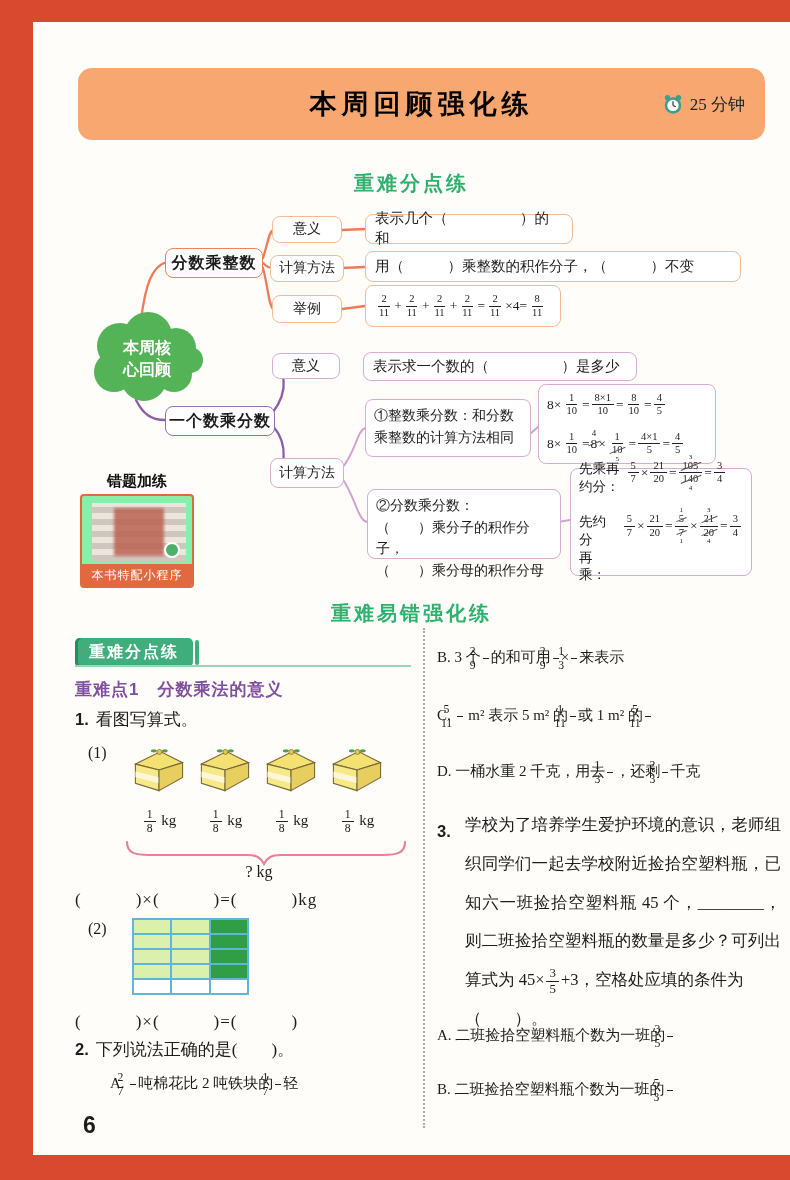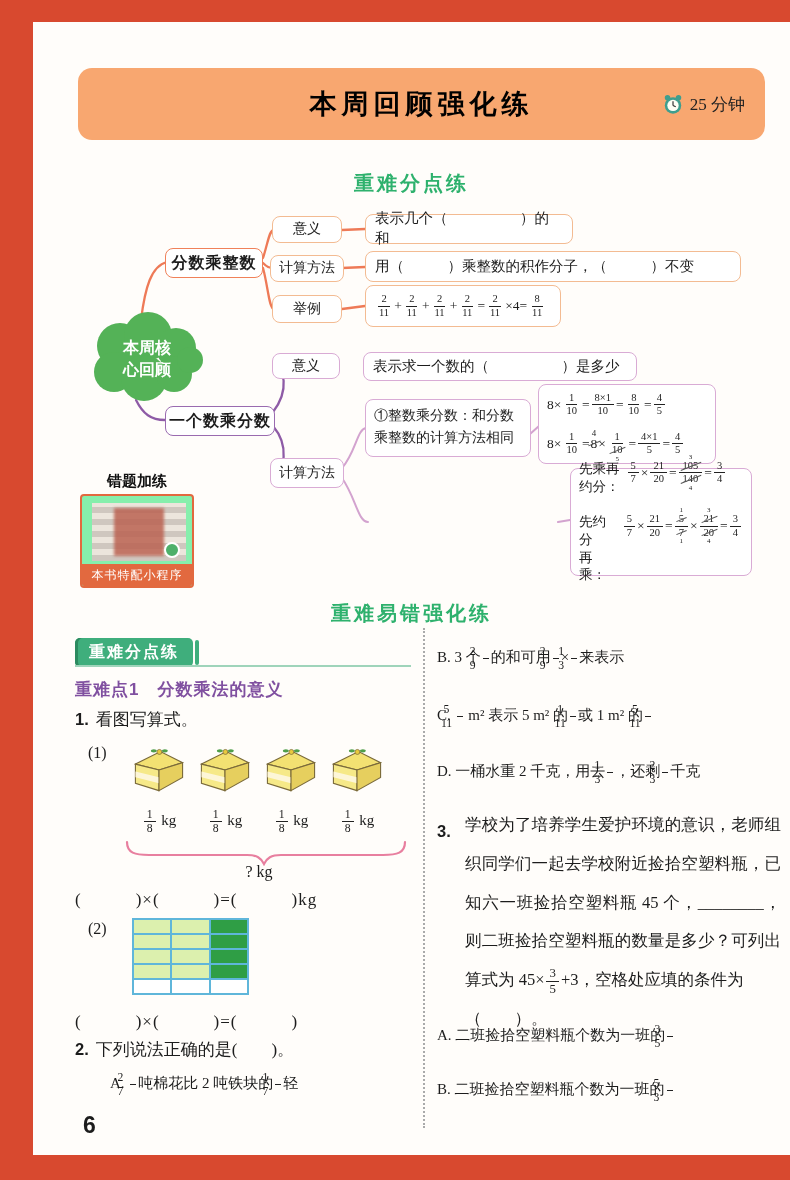--- a/index.html
+++ b/index.html
@@ -191,20 +191,25 @@
           <span class="fd"><span class="cancel cbot">10<span class="rep">5</span></span></span>
         </span>=<span class="frac">
           <span class="fn">4×1</span>
           <span class="fd">5</span>
         </span>=<span class="frac">
           <span class="fn">4</span>
           <span class="fd">5</span>
         </span></div>
   </div>
 
+  <div class="abs mm-box sp mnote" style="left:334px;top:467px;width:194px;height:70px">
+    <span>②分数乘分数：</span><br>
+    <span>（　　）乘分子的积作分子，</span><br>
+    <span>（　　）乘分母的积作分母</span>
+  </div>
   <div class="abs mm-box sp fbox" style="left:537px;top:446px;width:182px;height:108px;display:flex;gap:18px">
     <div class="frow">
       <span class="flab">先乘再
 约分：</span>
       <span class="mform"><span class="frac">
             <span class="fn">5</span>
             <span class="fd">7</span>
           </span>×<span class="frac">
             <span class="fn">21</span>
             <span class="fd">20</span>

